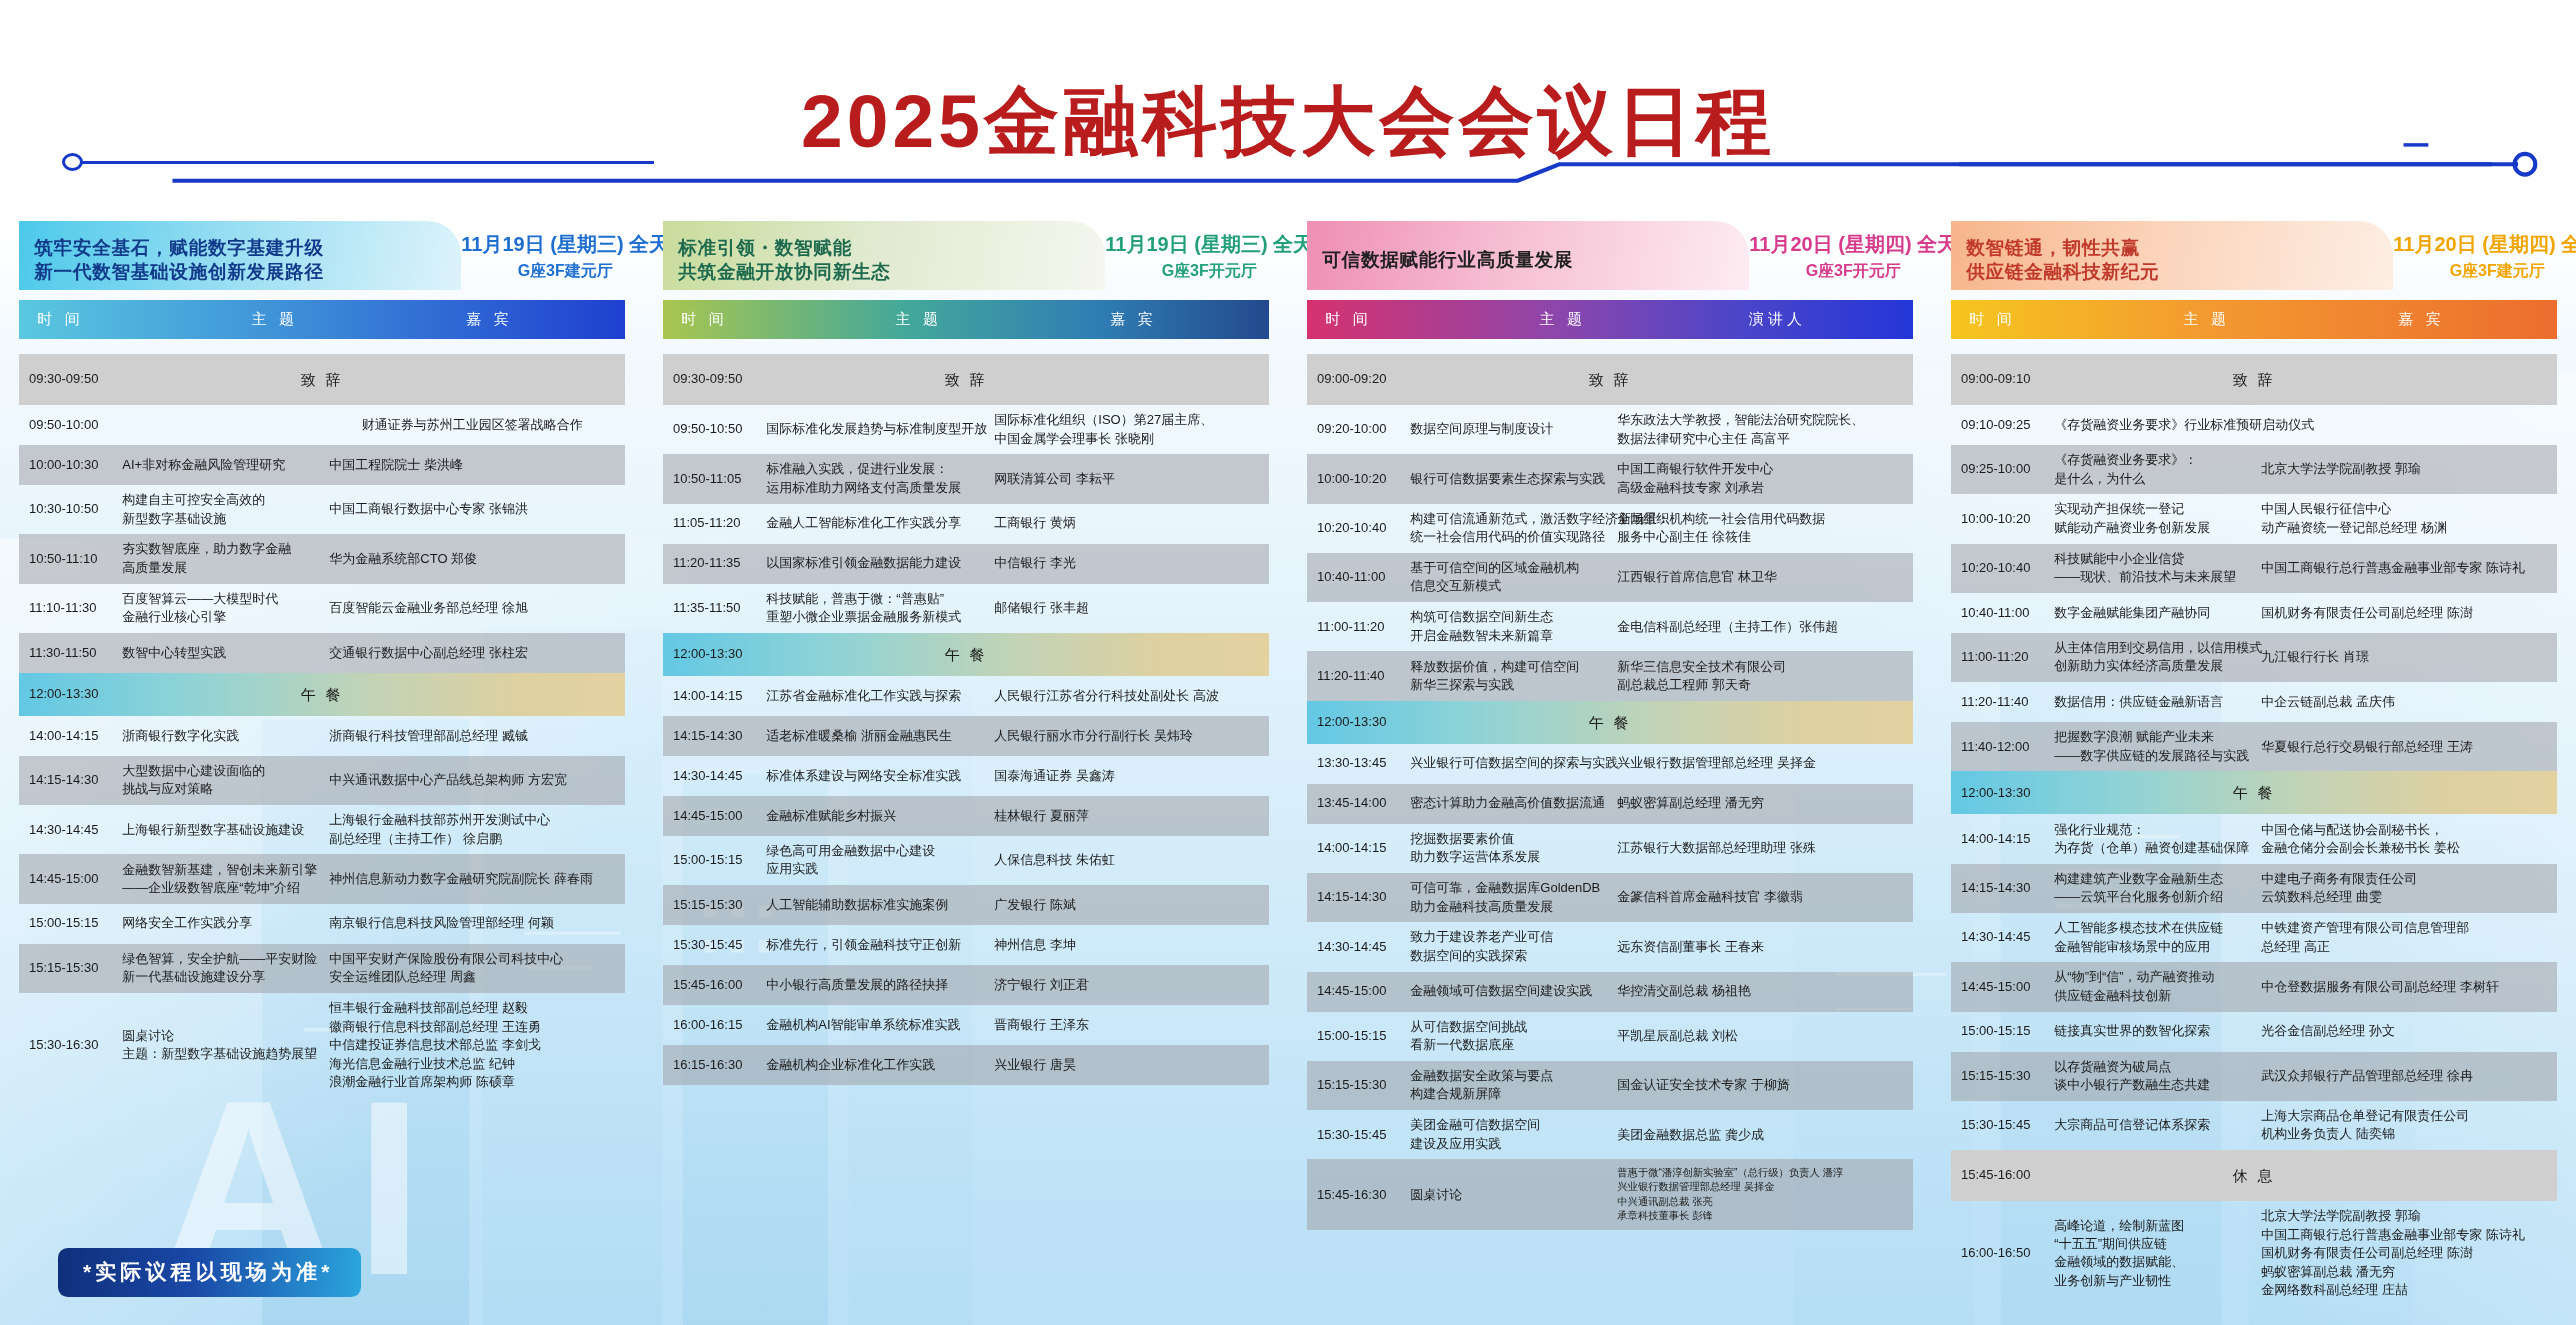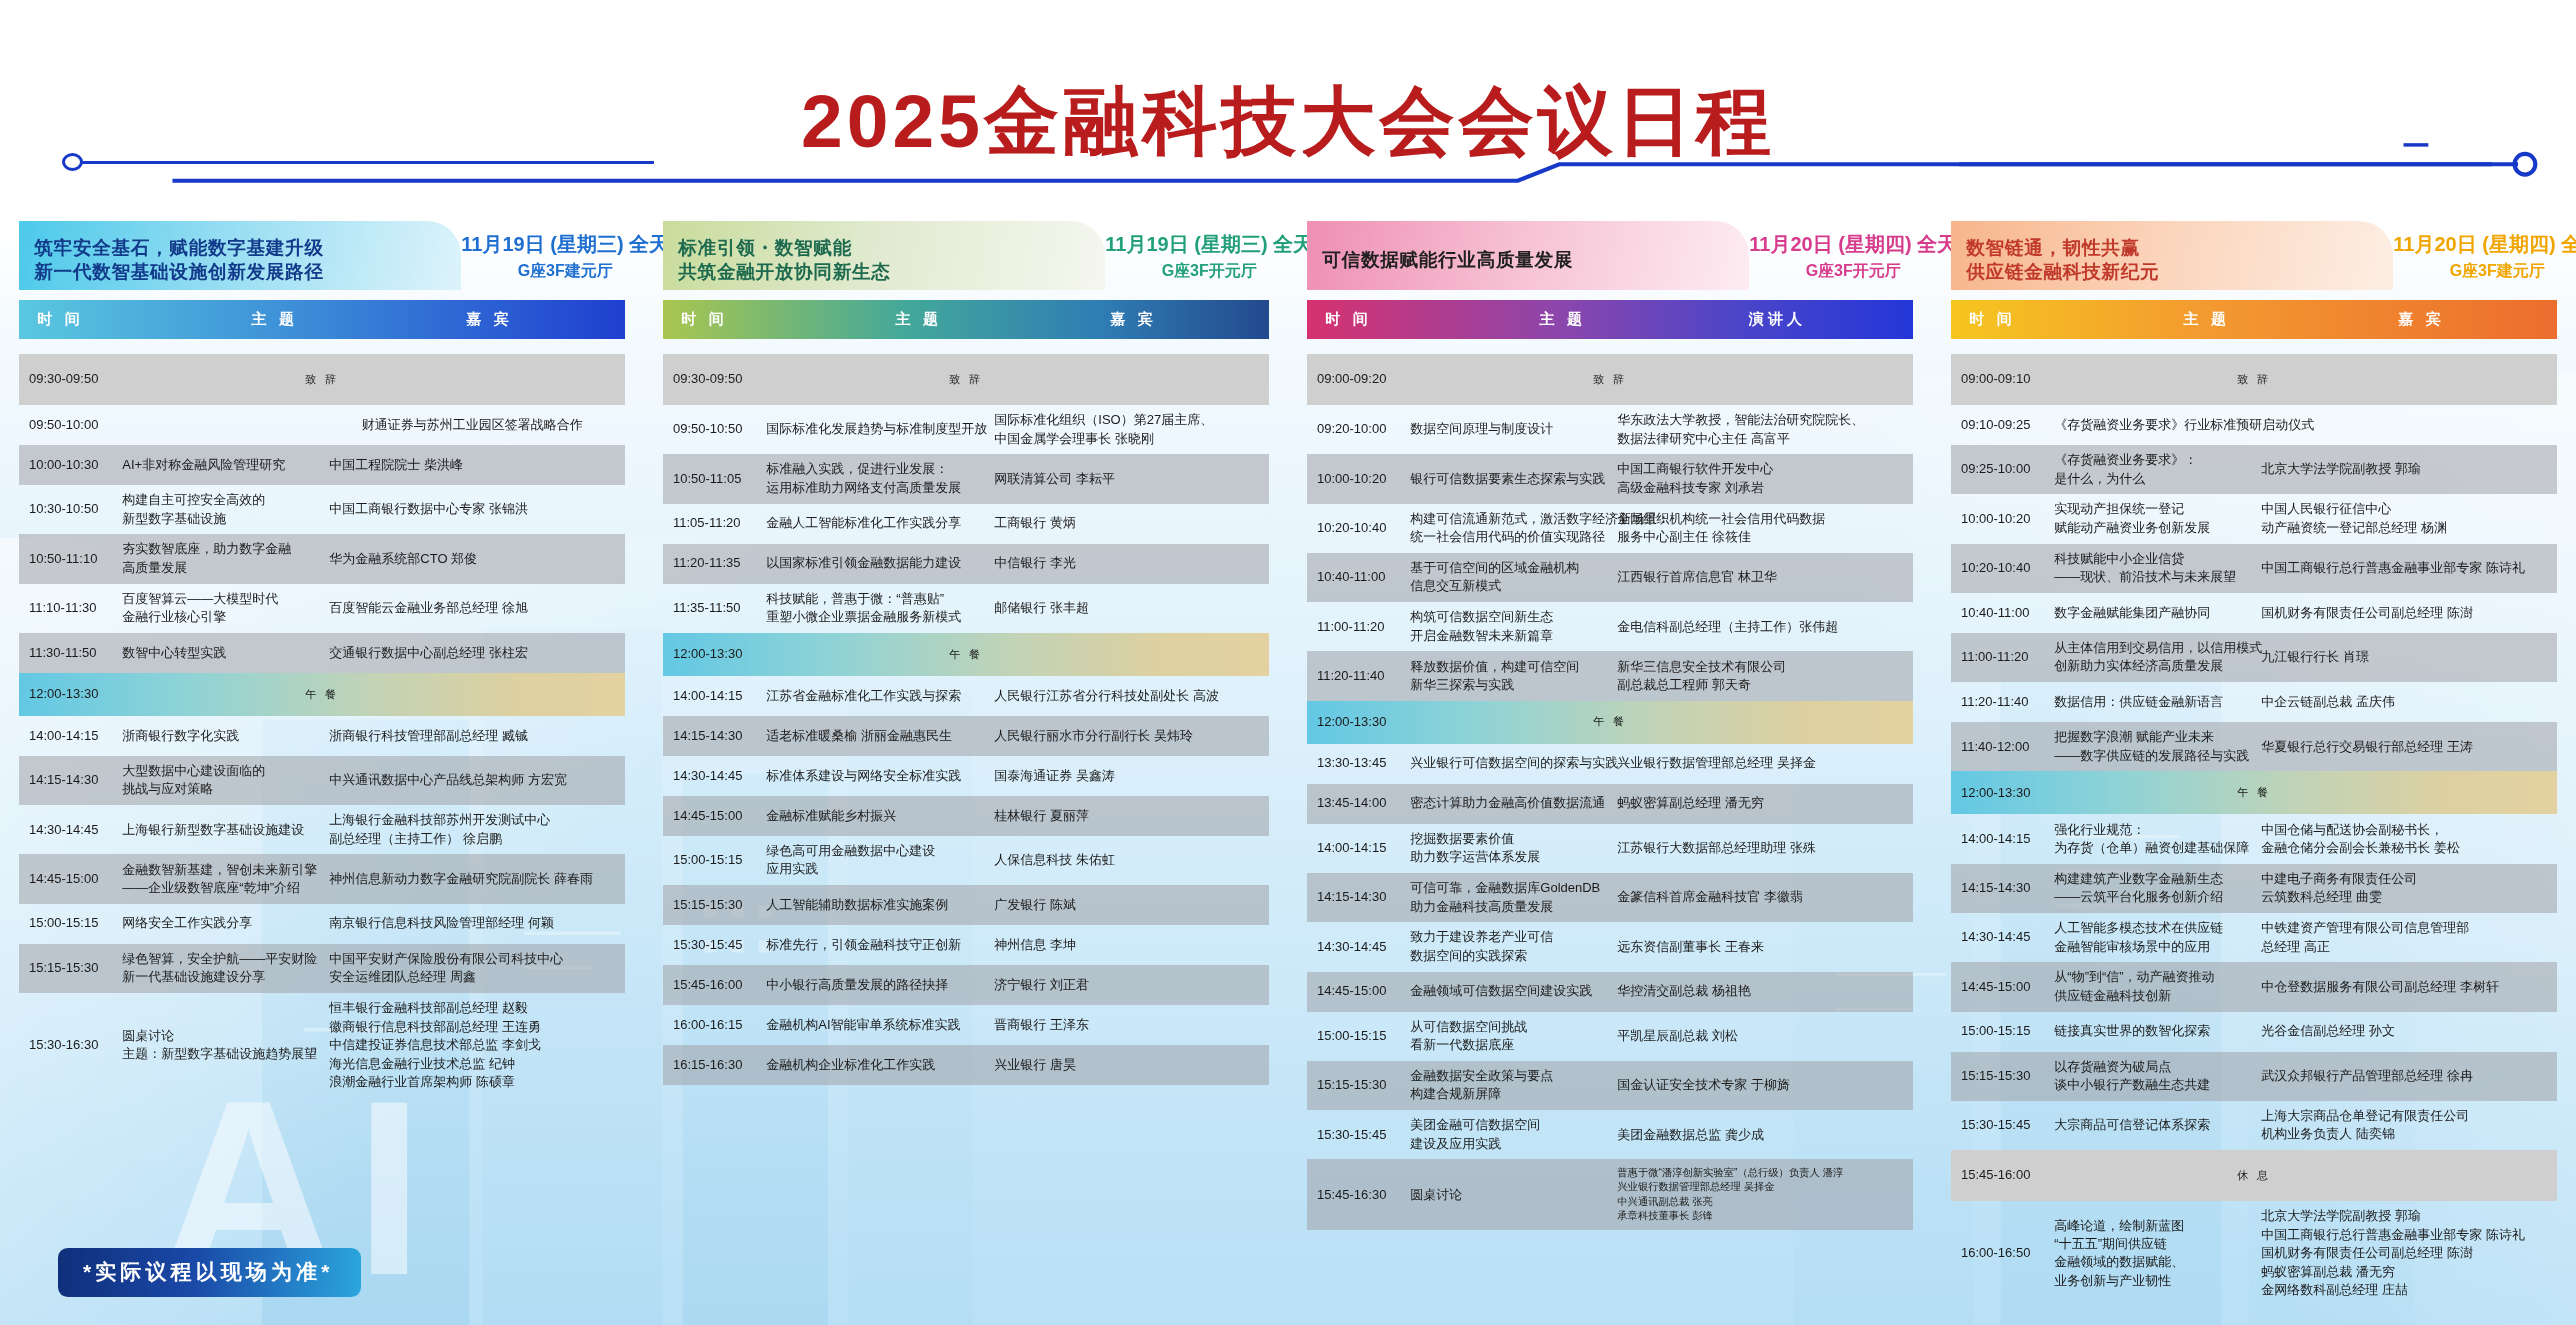--- a/index.html
+++ b/index.html
@@ -76,21 +76,21 @@
   }
   .col-head-line1 { font-size: 18.6px; font-weight: 800; letter-spacing: 0.7px; line-height: 1.32; white-space: nowrap; }
   .col-head-line2 { font-size: 18.6px; font-weight: 800; letter-spacing: 0.7px; line-height: 1.32; white-space: nowrap; }
   .col-head-when { flex: 1; padding-top: 8.3px; text-align: center; }
   .col-head-date { font-size: 20px; font-weight: 800; line-height: 1.5; white-space: nowrap; }
   .col-head-venue { font-size: 16px; font-weight: 800; line-height: 1.5; white-space: nowrap; }
 
   .tbl-head {
     height: 39px; margin-top: 7px;
     display: flex; align-items: center;
-    color: #fff; font-size: 15px; font-weight: 700; letter-spacing: 4.1px;
+    color: #fff; font-size: 15px; font-weight: 400; letter-spacing: 4.1px;
   }
   .tbl-head .c-time  { width: 128px; padding-left: 18px; }
   .tbl-head .c-topic { width: 255px; text-align: center; }
   .tbl-head .c-guest { flex: 1; text-align: center; padding-right: 48px; }
 
   .rows { margin-top: 15px; }
   .row {
     display: flex; align-items: center;
     min-height: 40px;
     padding: 6.2px 0;
@@ -101,21 +101,21 @@
   .row .c-topic { width: 207px; flex: 0 0 207px; padding-right: 7px; }
   .row .c-guest { flex: 1 1 auto; padding-right: 9.7px; }
   .row .c-topic div, .row .c-guest div { white-space: nowrap; }
 
   .row.wide-topic .c-topic { flex: 0 0 228px; width: 228px; }
 
   
   .row.center-row { position: relative; }
   .row.center-row .c-center {
     position: absolute; left: 0; right: 0; text-align: center;
-    font-size: 11px; letter-spacing: 2.8px;
+    font-size: 15px; letter-spacing: 2.8px;
   }
   .row.plain-gray { background: #cfcfcf; min-height: 51px; }
   .row.lunch {
     min-height: 43px;
     background: linear-gradient(90deg, #63c8e4 0%, #8fd3d6 28%, #c2d3b6 58%, #ddd0a1 82%, #e3d2a0 100%);
   }
 
   .footer-note {
     position: absolute; left: 58px; bottom: 29px; z-index: 8;
     padding: 9.7px 28px 11px 25px;

